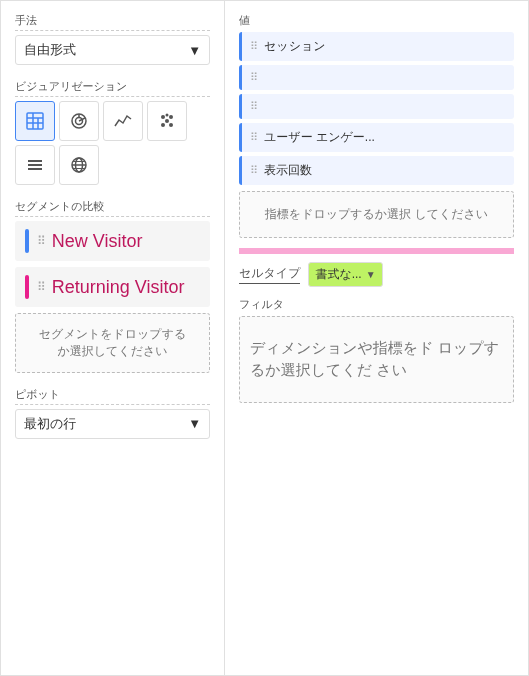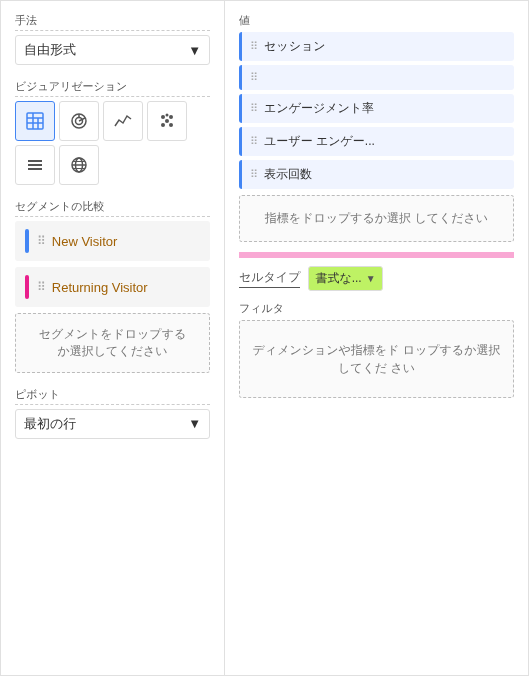--- a/index.html
+++ b/index.html
@@ -90,21 +90,21 @@
       border-radius: 2px;
       margin-right: 8px;
     }
     .segment-bar.blue { background: #4285f4; }
     .segment-bar.pink { background: #e91e8c; }
     .segment-dots {
       color: #aaa;
       font-size: 12px;
       margin-right: 6px;
     }
-    .segment-name { font-size: 13px; color: #a16207; }
+    .segment-name { font-size: 18px; color: #be185d; }
     .drop-zone {
       border: 1px dashed #bbb;
       border-radius: 3px;
       padding: 12px 18px;
       text-align: center;
       color: #777;
       font-size: 12px;
       line-height: 1.4;
       background: #fafafa;
     }
@@ -170,23 +170,23 @@
       cursor: pointer;
       font-size: 12px;
       color: #333;
       gap: 4px;
     }
     .filter-section {}
     .filter-drop-zone {
       border: 1px dashed #bbb;
       border-radius: 3px;
       padding: 20px 10px;
-      text-align: center;
+      text-align: left;
       color: #777;
-      font-size: 12px;
+      font-size: 15px;
       line-height: 1.5;
       background: #fafafa;
     }
     .right-section-label {
       font-size: 11px;
       color: #555;
       margin-bottom: 4px;
     }
   </style>
 </head>
@@ -305,21 +305,20 @@
           <span class="value-dots">⠿</span>
           <span class="value-name">セッション</span>
         </div>
 
         <div class="value-item">
           <span class="value-dots">⠿</span>
         </div>
 
         <div class="value-item">
           <span class="value-dots">⠿</span>
-          <span class="value-name">エンゲージメント率</span>
         </div>
 
         <div class="value-item">
           <span class="value-dots">⠿</span>
           <span class="value-name">ユーザー エンゲー...</span>
         </div>
 
         <div class="value-item">
           <span class="value-dots">⠿</span>
           <span class="value-name">表示回数</span>

